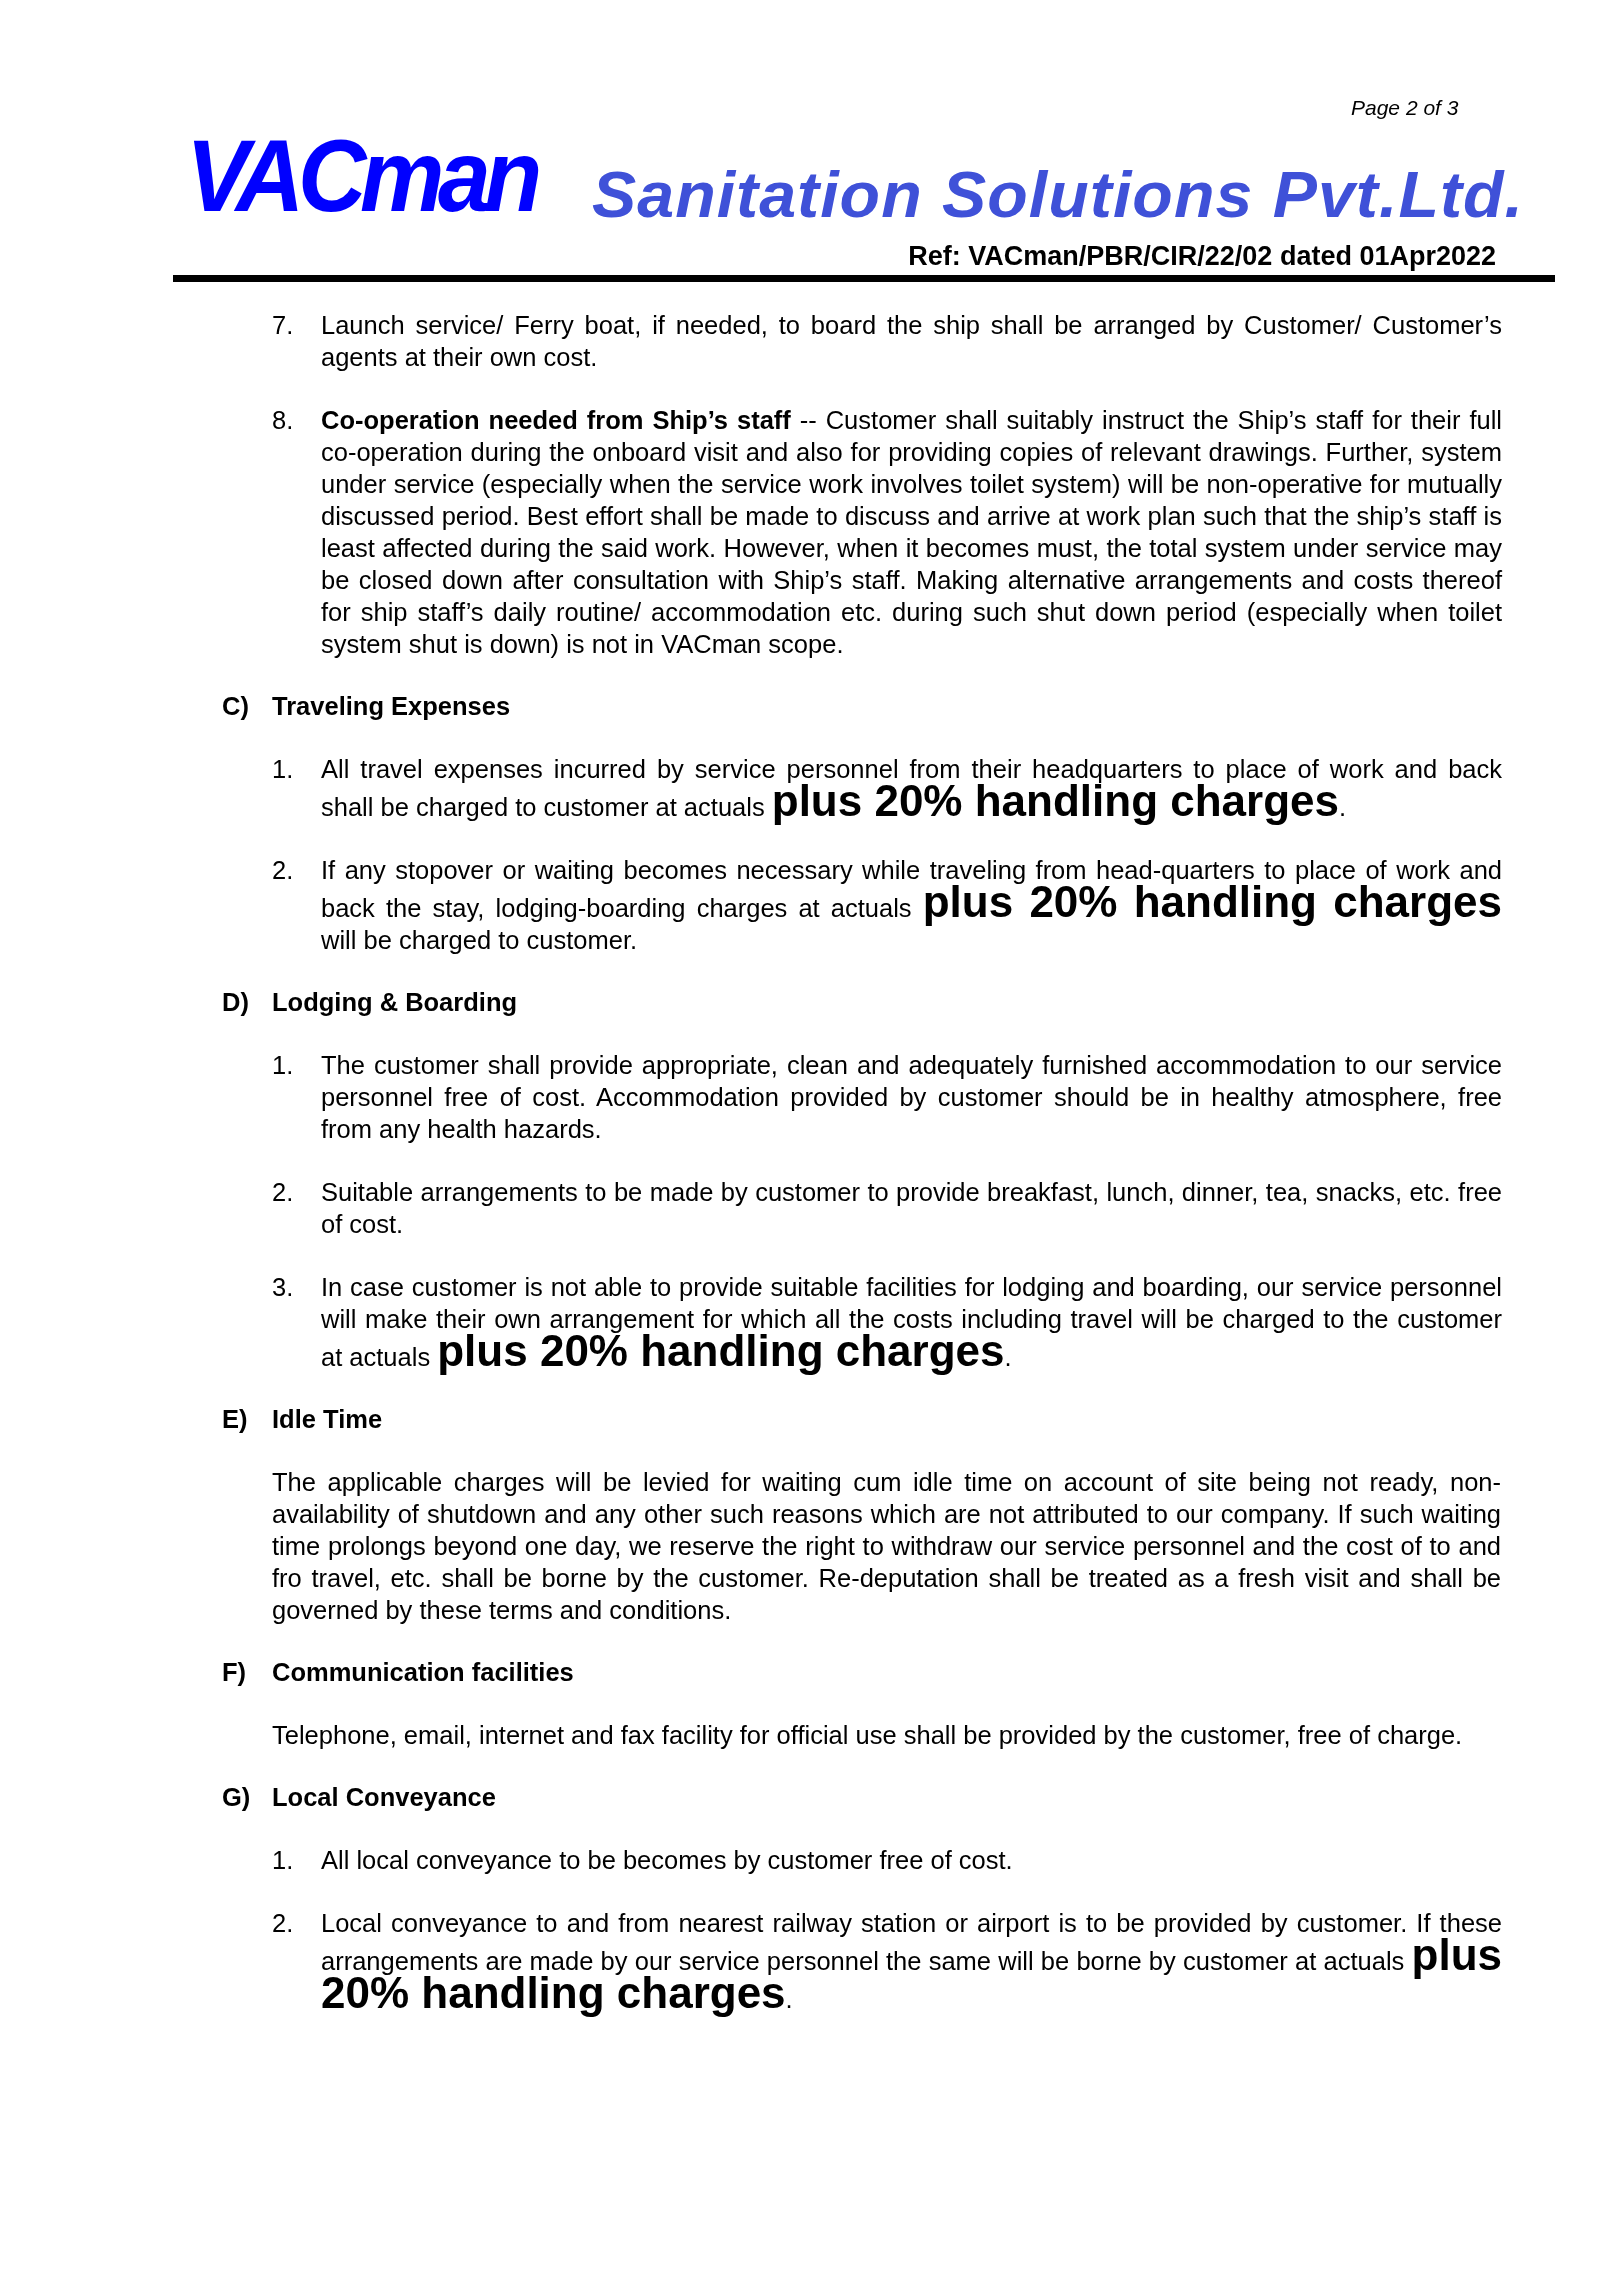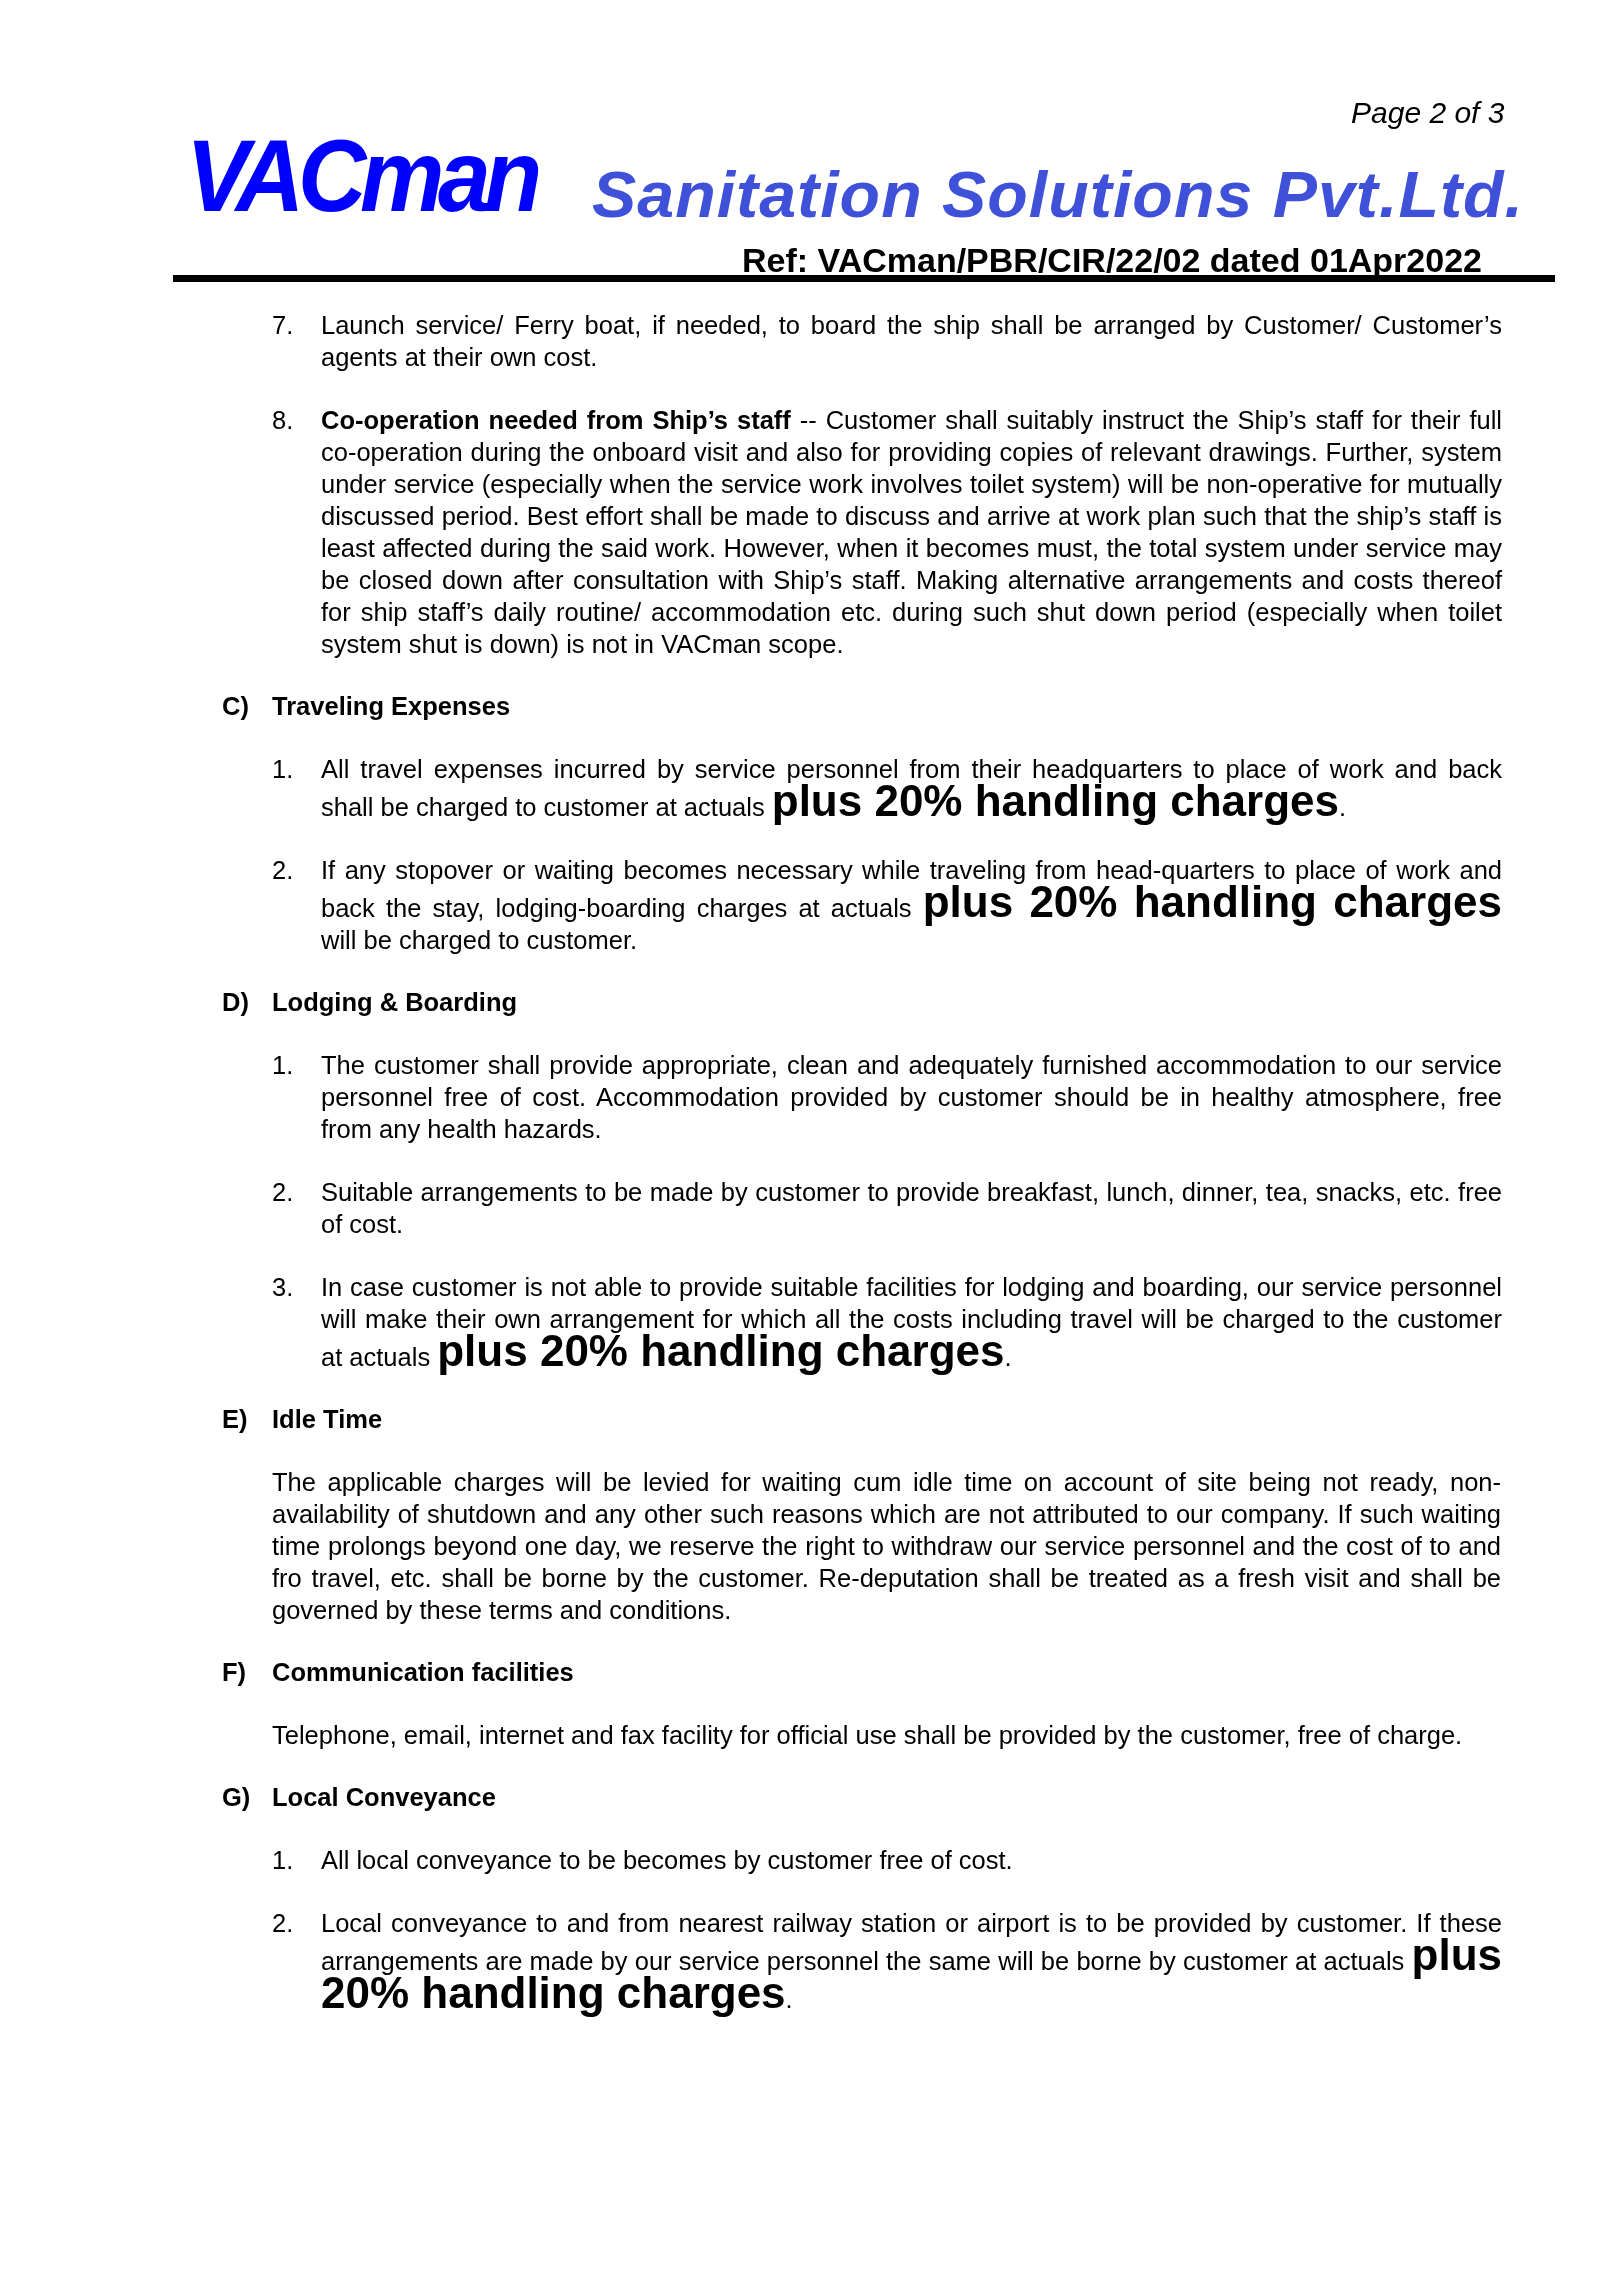--- a/index.html
+++ b/index.html
@@ -1,23 +1,23 @@
 <!DOCTYPE html>
 <html><head>
 <meta charset="utf-8">
 <style>
   html, body { margin: 0; padding: 0; background: #ffffff; }
   body { width: 1621px; height: 2292px; position: relative; overflow: hidden;
          font-family: "Liberation Sans", sans-serif; color: #000; }
-  .page-num { position: absolute; left: 1351px; top: 96px; font-size: 30px; font-style: italic; }
+  .page-num { position: absolute; left: 1351px; top: 96px; font-size: 21px; font-style: italic; }
   .logo { position: absolute; left: 186px; top: 125px; font-size: 102px; font-weight: bold; font-style: italic;
           color: #0000FF; letter-spacing: -6.9px; transform: scaleX(0.93); transform-origin: left top; line-height: 1; }
   .company { position: absolute; left: 592px; top: 162px; font-size: 65px; font-weight: bold; font-style: italic;
              color: #3F51D8; line-height: 1; letter-spacing: 1px; transform: scaleX(1.02); transform-origin: left top; }
-  .ref { position: absolute; right: 139px; top: 241px; font-size: 34px; font-weight: bold; }
+  .ref { position: absolute; right: 125px; top: 241px; font-size: 27px; font-weight: bold; }
   .rule { position: absolute; left: 173px; top: 275px; width: 1382px; height: 6.9px; background: #000; }
 
   .body { position: absolute; left: 0; top: 309px; width: 1621px; }
   .para { font-size: 25.5px; line-height: 32px; text-align: justify; }
   .item { position: relative; margin-left: 321px; width: 1181px; }
   .item .num { position: absolute; left: -49px; top: 0; }
   .section-head { position: relative; margin-left: 272px; font-size: 25.5px; line-height: 31px; font-weight: bold; }
   .section-head .letter { position: absolute; left: -50px; top: 0; }
   .plain { margin-left: 272px; width: 1229px; }
   .big { font-weight: bold; font-size: 44px; }

